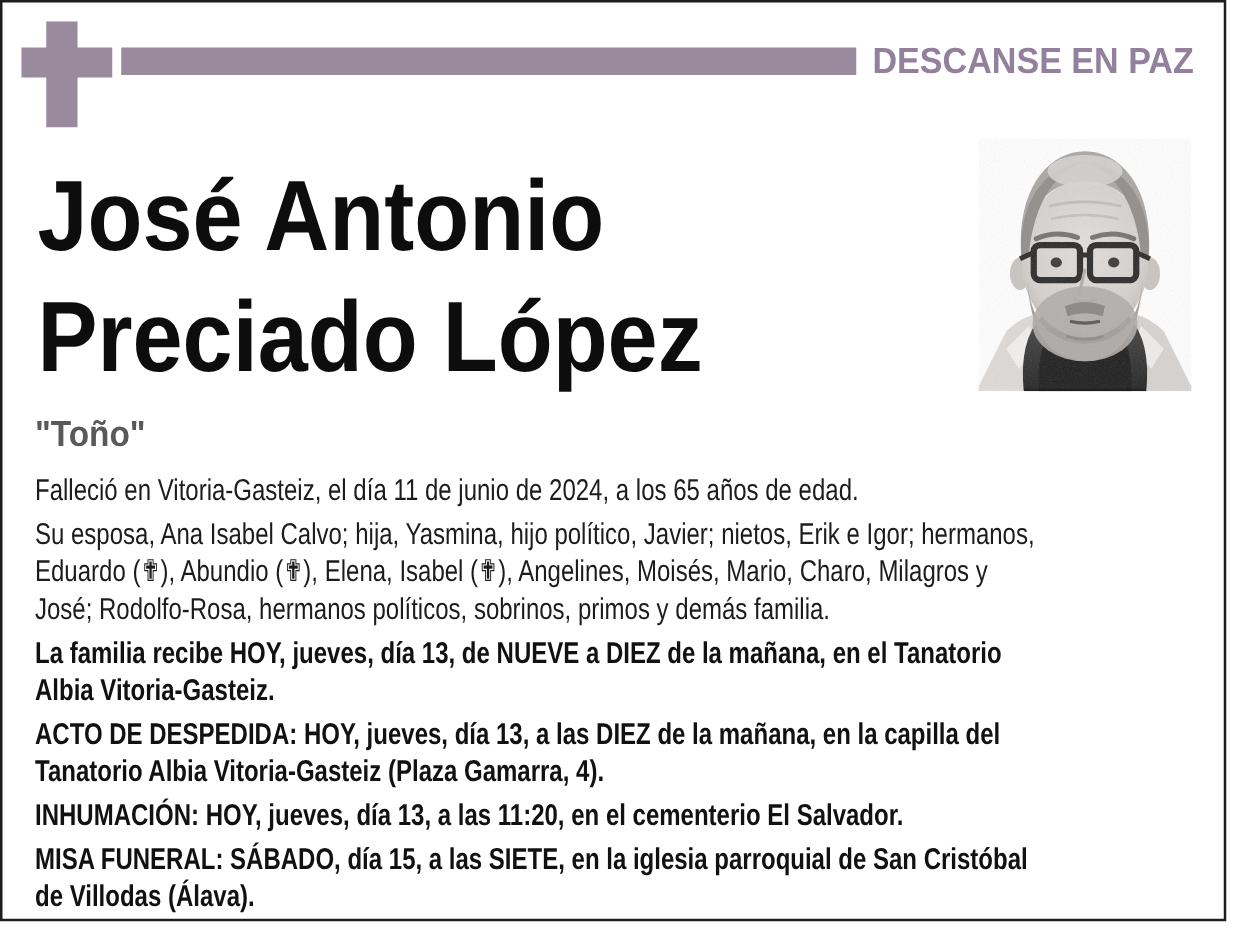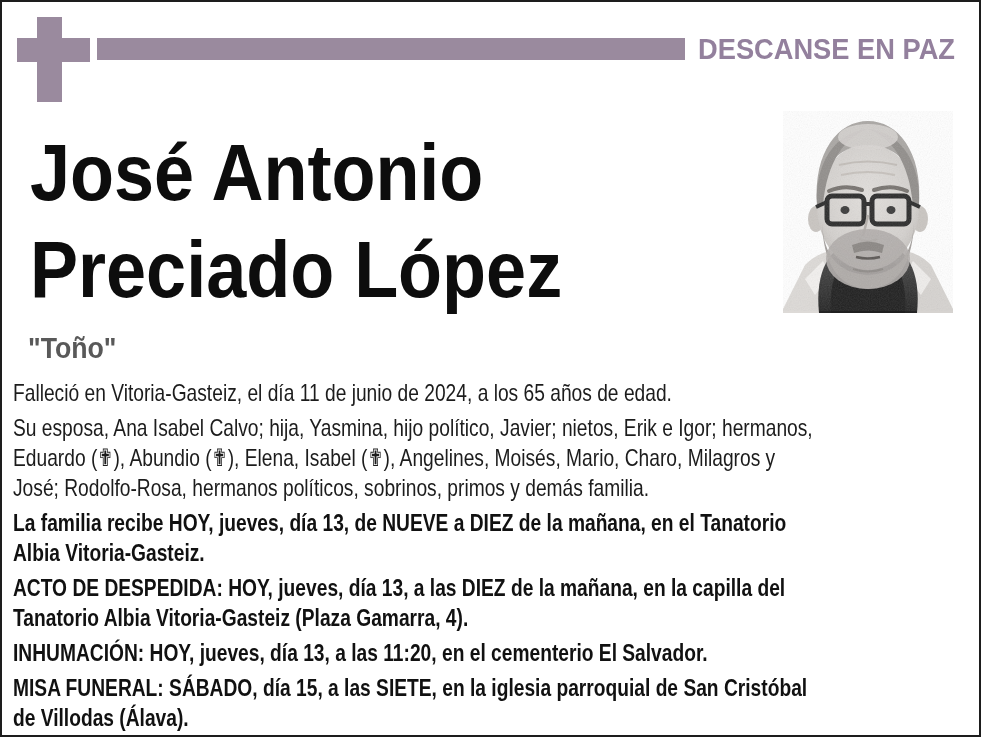--- a/index.html
+++ b/index.html
@@ -50,21 +50,21 @@
     color:#595959;
     transform:scaleX(0.92);
     transform-origin:0 0;
     white-space:nowrap;
   }
   .photo {
     position:absolute; left:775px; top:103px;
     width:186px; height:210px;
   }
   .text-col {
-    position:absolute; left:13px; top:378px;
+    position:absolute; left:28px; top:378px;
     width:930px;
   }
   .condense {
     width:1250px;
     transform:scaleX(0.80);
     transform-origin:0 0;
   }
   .condense p {
     margin:0 0 5px 0;
     font-size:24px; line-height:30px;

